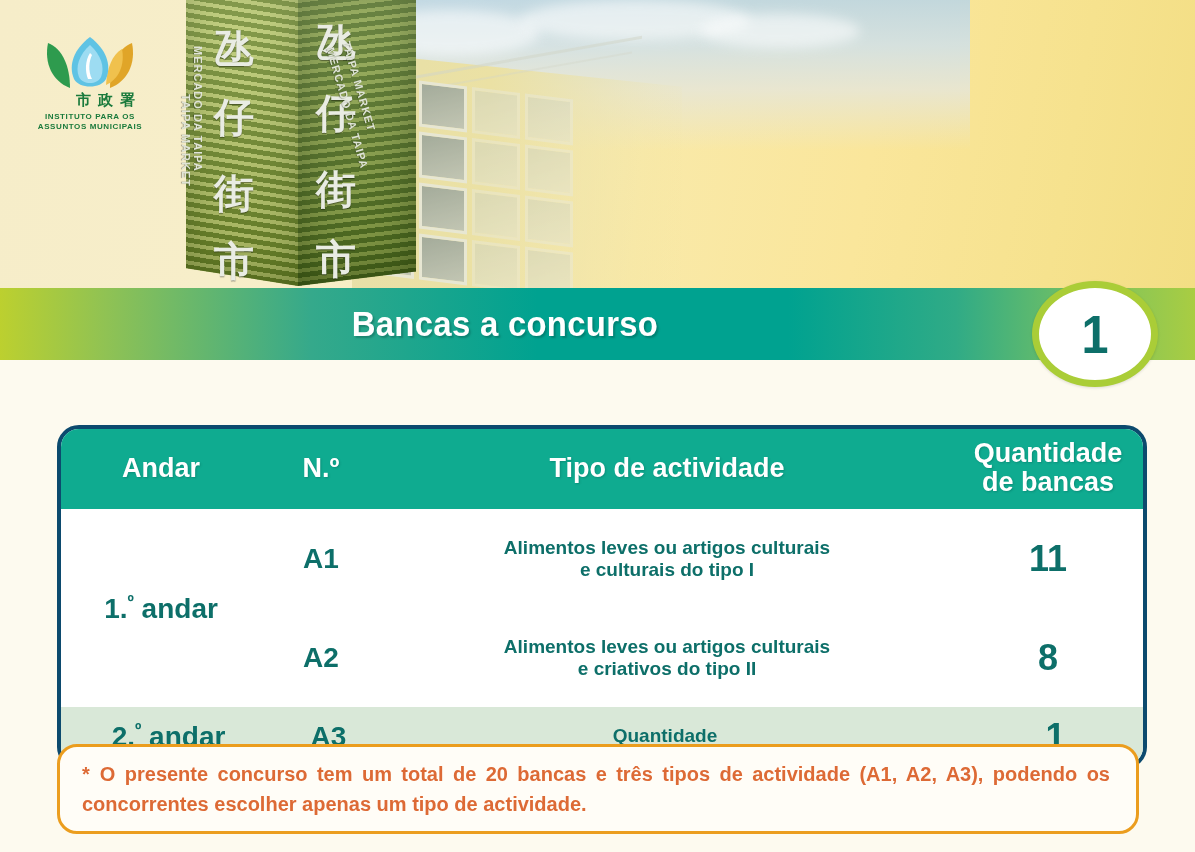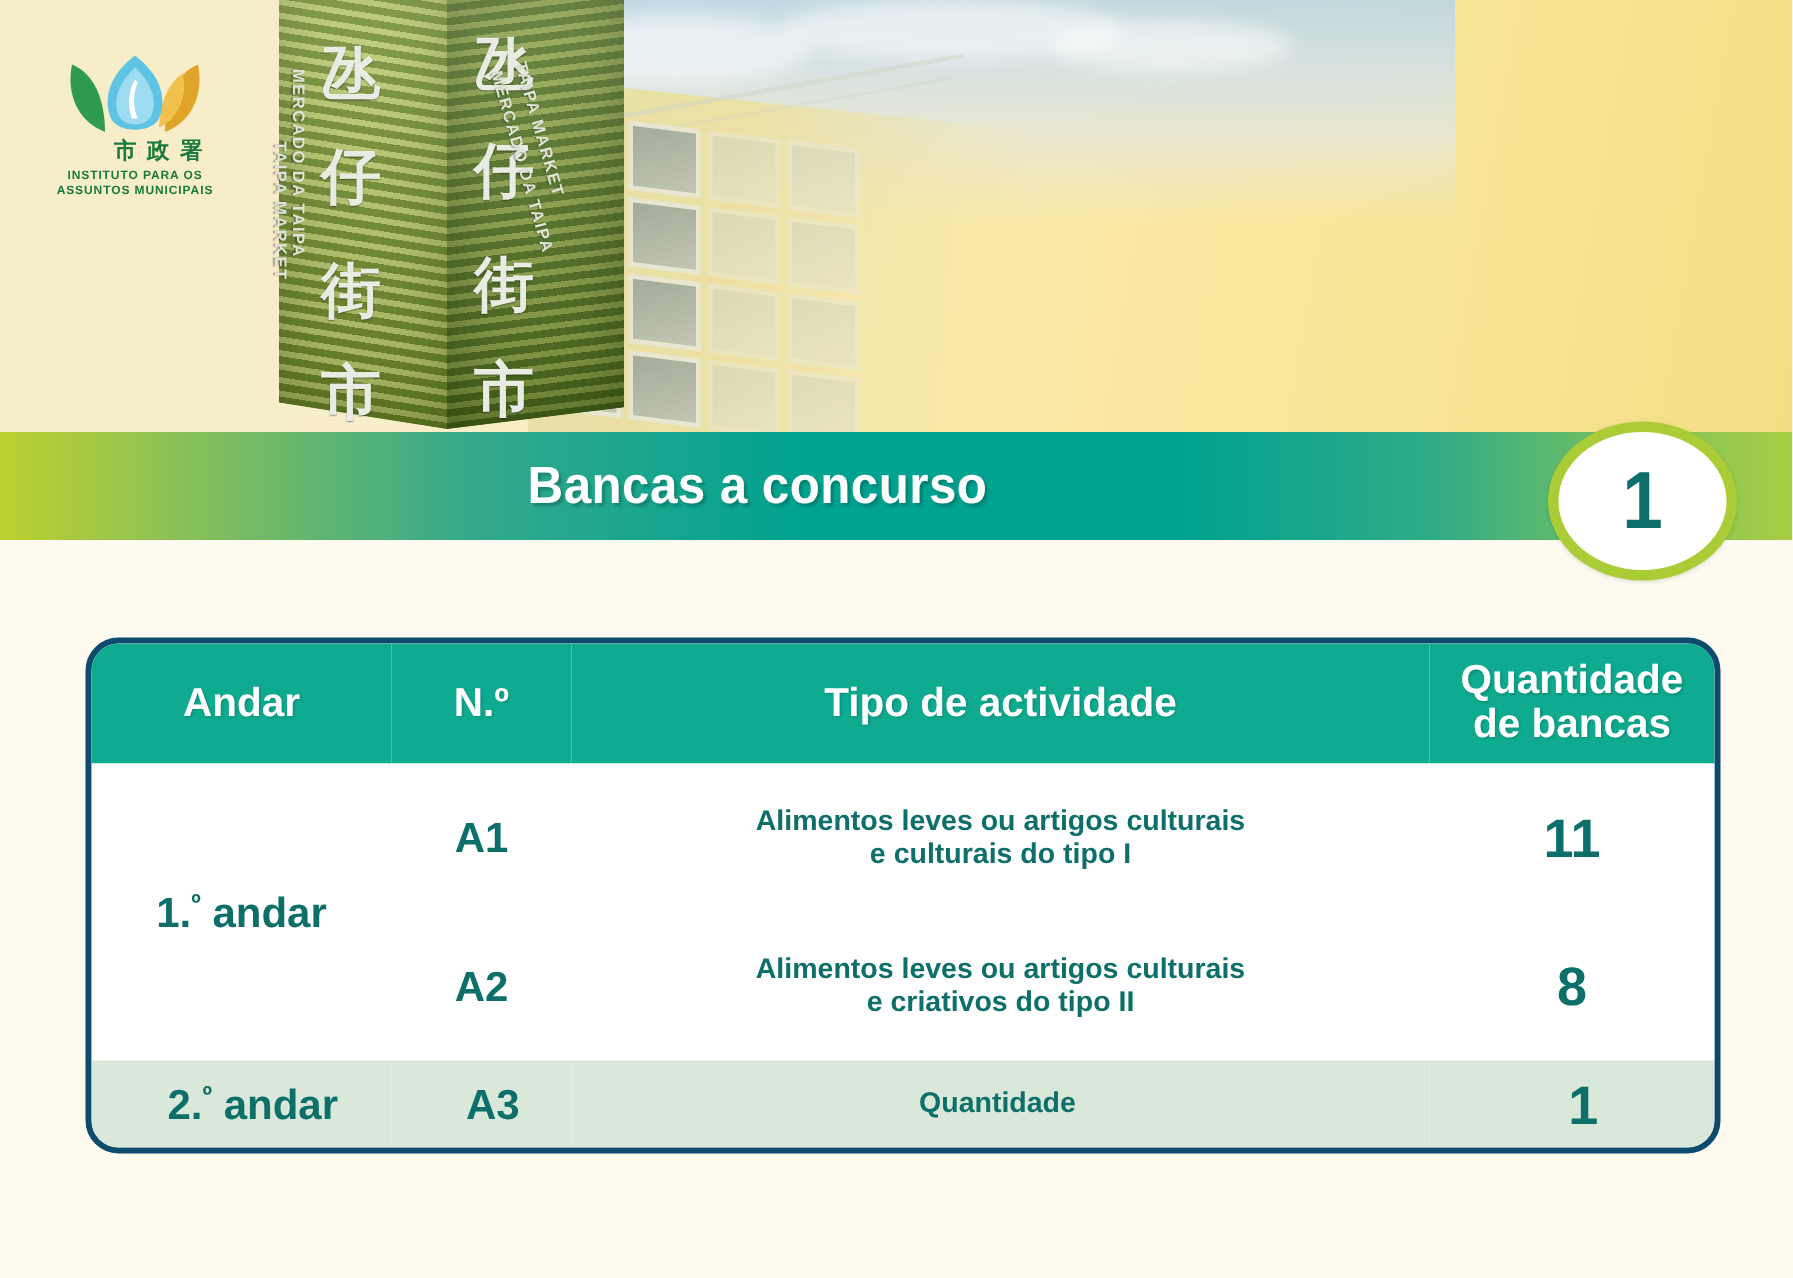--- a/index.html
+++ b/index.html
@@ -249,14 +249,17 @@
             <span>2.<span class="sup">º</span> andar</span>
           </td>
           <td>A3</td>
           <td class="activity">Quantidade</td>
           <td class="num">1</td>
         </tr>
       </tbody>
     </table>
   </div>
 
+  <div class="note">
+    <p><span class="star">*</span><span>O presente concurso tem um total de 20 bancas e três tipos de actividade (A1, A2, A3), podendo os concorrentes escolher apenas um tipo de actividade.</span></p>
+  </div>
 
 </div>
 
 </body></html>

